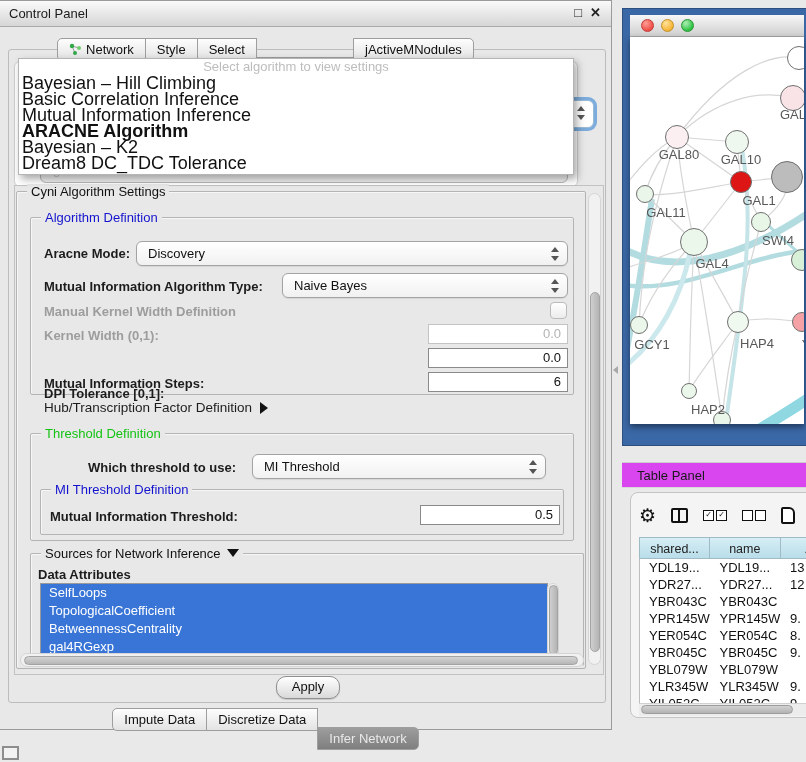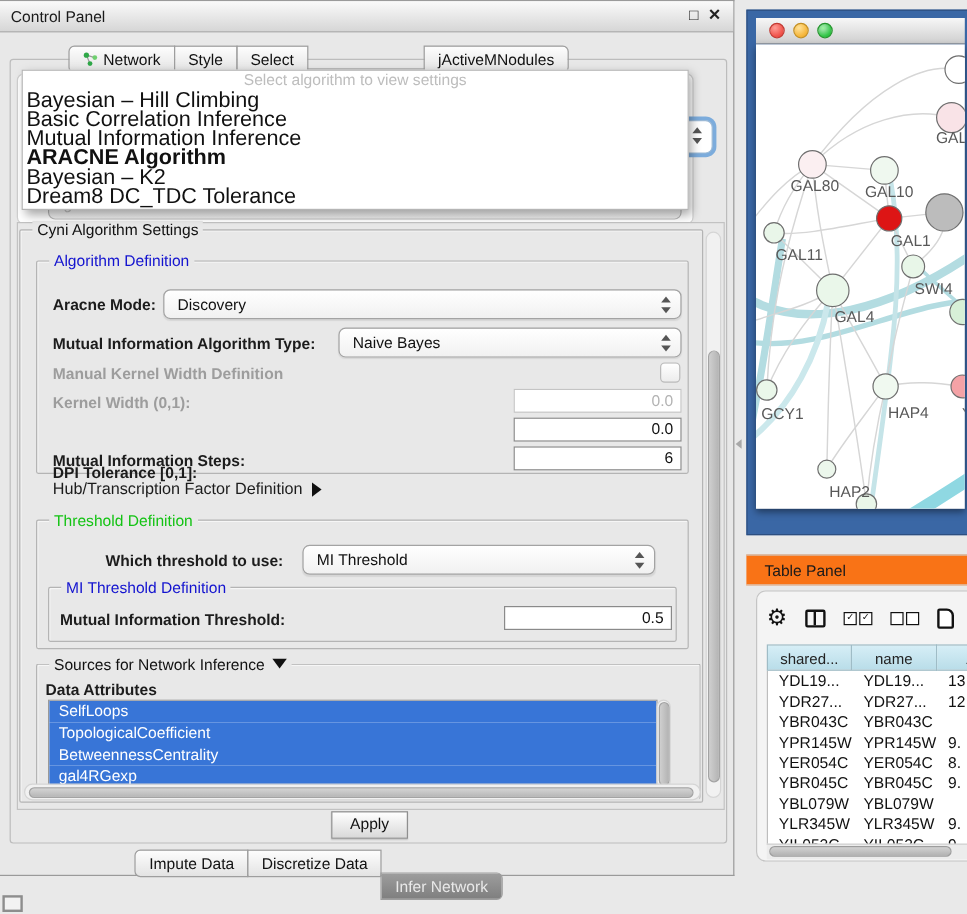--- a/index.html
+++ b/index.html
@@ -60,21 +60,21 @@
   .attr-list{position:absolute;left:40px;top:582px;width:506px;height:74px;background:#fff;
     border:1px solid #999;overflow:hidden;}
   .attr-item{height:18px;line-height:18px;background:#3875d7;color:#fff;font-size:13px;padding-left:8px;}
   .vscroll{position:absolute;background:#f1f1f1;border:1px solid #d5d5d5;border-radius:7px;box-sizing:border-box;}
   .vthumb{position:absolute;background:linear-gradient(90deg,#cfcfcf,#b4b4b4);border:1px solid #a3a3a3;
     border-radius:6px;box-sizing:border-box;}
   .hscroll{position:absolute;background:#f1f1f1;border:1px solid #d5d5d5;border-radius:7px;box-sizing:border-box;}
   .hthumb{position:absolute;background:linear-gradient(#d4d4d4,#b6b6b6);border:1px solid #a3a3a3;
     border-radius:6px;box-sizing:border-box;}
   .apply-btn{position:absolute;left:276px;top:675px;width:62px;height:21px;border:1px solid #8f8f8f;
-    border-radius:0;background:linear-gradient(#ffffff,#d9d9d9);font-size:13px;text-align:center;
+    border-radius:10px;background:linear-gradient(#ffffff,#d9d9d9);font-size:13px;text-align:center;
     line-height:20px;box-shadow:0 1px 1px rgba(0,0,0,.15);}
   
   .popup{position:absolute;left:18px;top:57px;width:554px;height:115px;background:#fff;
     border:1px solid #b5b5b5;box-shadow:3px 4px 8px rgba(0,0,0,.35);z-index:20;}
   .popup-ph{height:16px;line-height:15px;text-align:center;color:#bdbdbd;font-size:13px;}
   .popup-item{height:16px;line-height:16px;font-size:18px;padding-left:3px;white-space:nowrap;}
   .popup-item.bold{font-weight:bold;}
   
   .top-tick{position:absolute;left:10px;top:0;width:1px;height:5px;background:#9a9a9a;}
   .mini-icon{position:absolute;left:2px;top:746px;width:17px;height:14px;border:2px solid #8d8d8d;
@@ -88,21 +88,21 @@
     display:flex;align-items:center;gap:7px;padding-left:11px;}
   .tlight{width:13px;height:13px;border-radius:50%;box-sizing:border-box;}
   .tlight.red{background:radial-gradient(circle at 35% 30%,#ff9d96,#f0544c 65%,#d8423a);border:1px solid #c23b34;}
   .tlight.yellow{background:radial-gradient(circle at 35% 30%,#ffe29a,#f6b73c 65%,#dd9f27);border:1px solid #c49024;}
   .tlight.green{background:radial-gradient(circle at 35% 30%,#9af79b,#8ee09a 20%,#33c648 65%,#27a93a);border:1px solid #27962f;}
   .net-canvas{position:relative;width:100%;height:387px;background:#fff;overflow:hidden;
     box-shadow:0 3px 6px rgba(0,0,0,.45);}
   .node{position:absolute;border:1px solid #6f6f6f;border-radius:50%;box-sizing:border-box;}
   .nlabel{position:absolute;font-size:13px;color:#585858;white-space:nowrap;transform:translateX(-50%);}
   
-  .tp-header{position:absolute;left:622px;top:462px;width:184px;height:26px;background:#f97316;
+  .tp-header{position:absolute;left:622px;top:462px;width:184px;height:26px;background:#d946ef;
     border-top:1px solid #cdcdcd;border-bottom:1px solid #d8d8d8;font-size:13px;line-height:26px;
     padding-left:15px;box-sizing:border-box;color:#1a1a1a;}
   .tp-container{position:absolute;left:630px;top:492px;width:200px;height:226px;background:#f4f4f4;
     border:1px solid #c4c4c4;border-radius:8px;box-sizing:border-box;}
   .tp-toolbar{position:absolute;left:8px;top:10px;height:24px;display:flex;align-items:center;gap:15px;}
   .gear{font-size:19px;line-height:19px;color:#111;}
   .cols-icon{width:17px;height:15px;border:2px solid #111;border-radius:2px;position:relative;box-sizing:border-box;}
   .cols-icon:before{content:"";position:absolute;left:5px;top:0;width:2px;height:100%;background:#111;}
   .cb-pair{display:flex;gap:2px;}
   .cb{width:9px;height:9px;border:1.5px solid #111;font-size:8px;line-height:8px;text-align:center;

